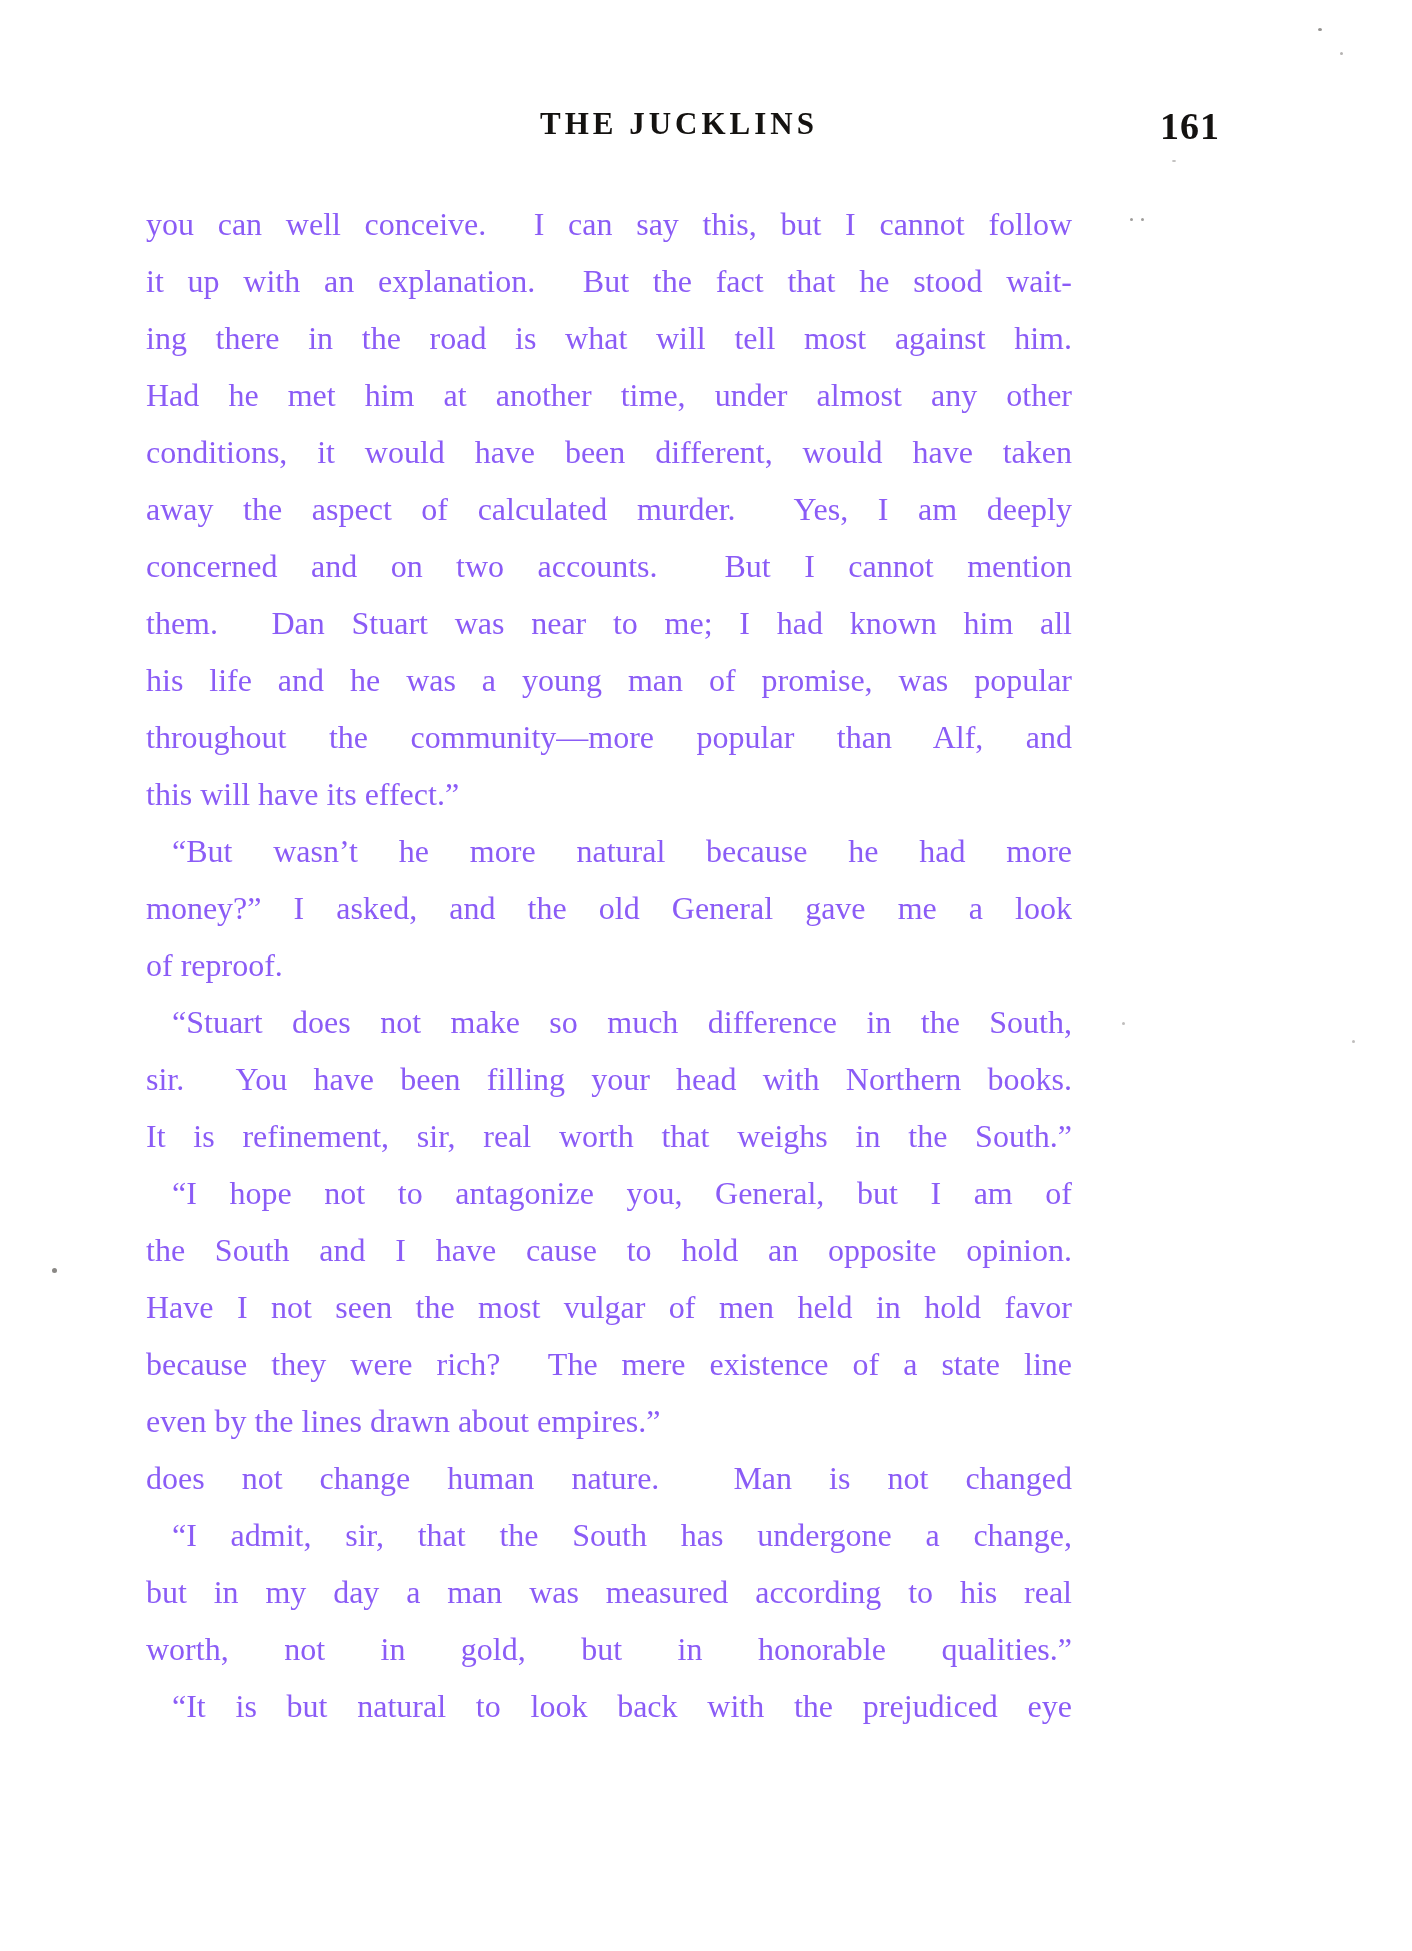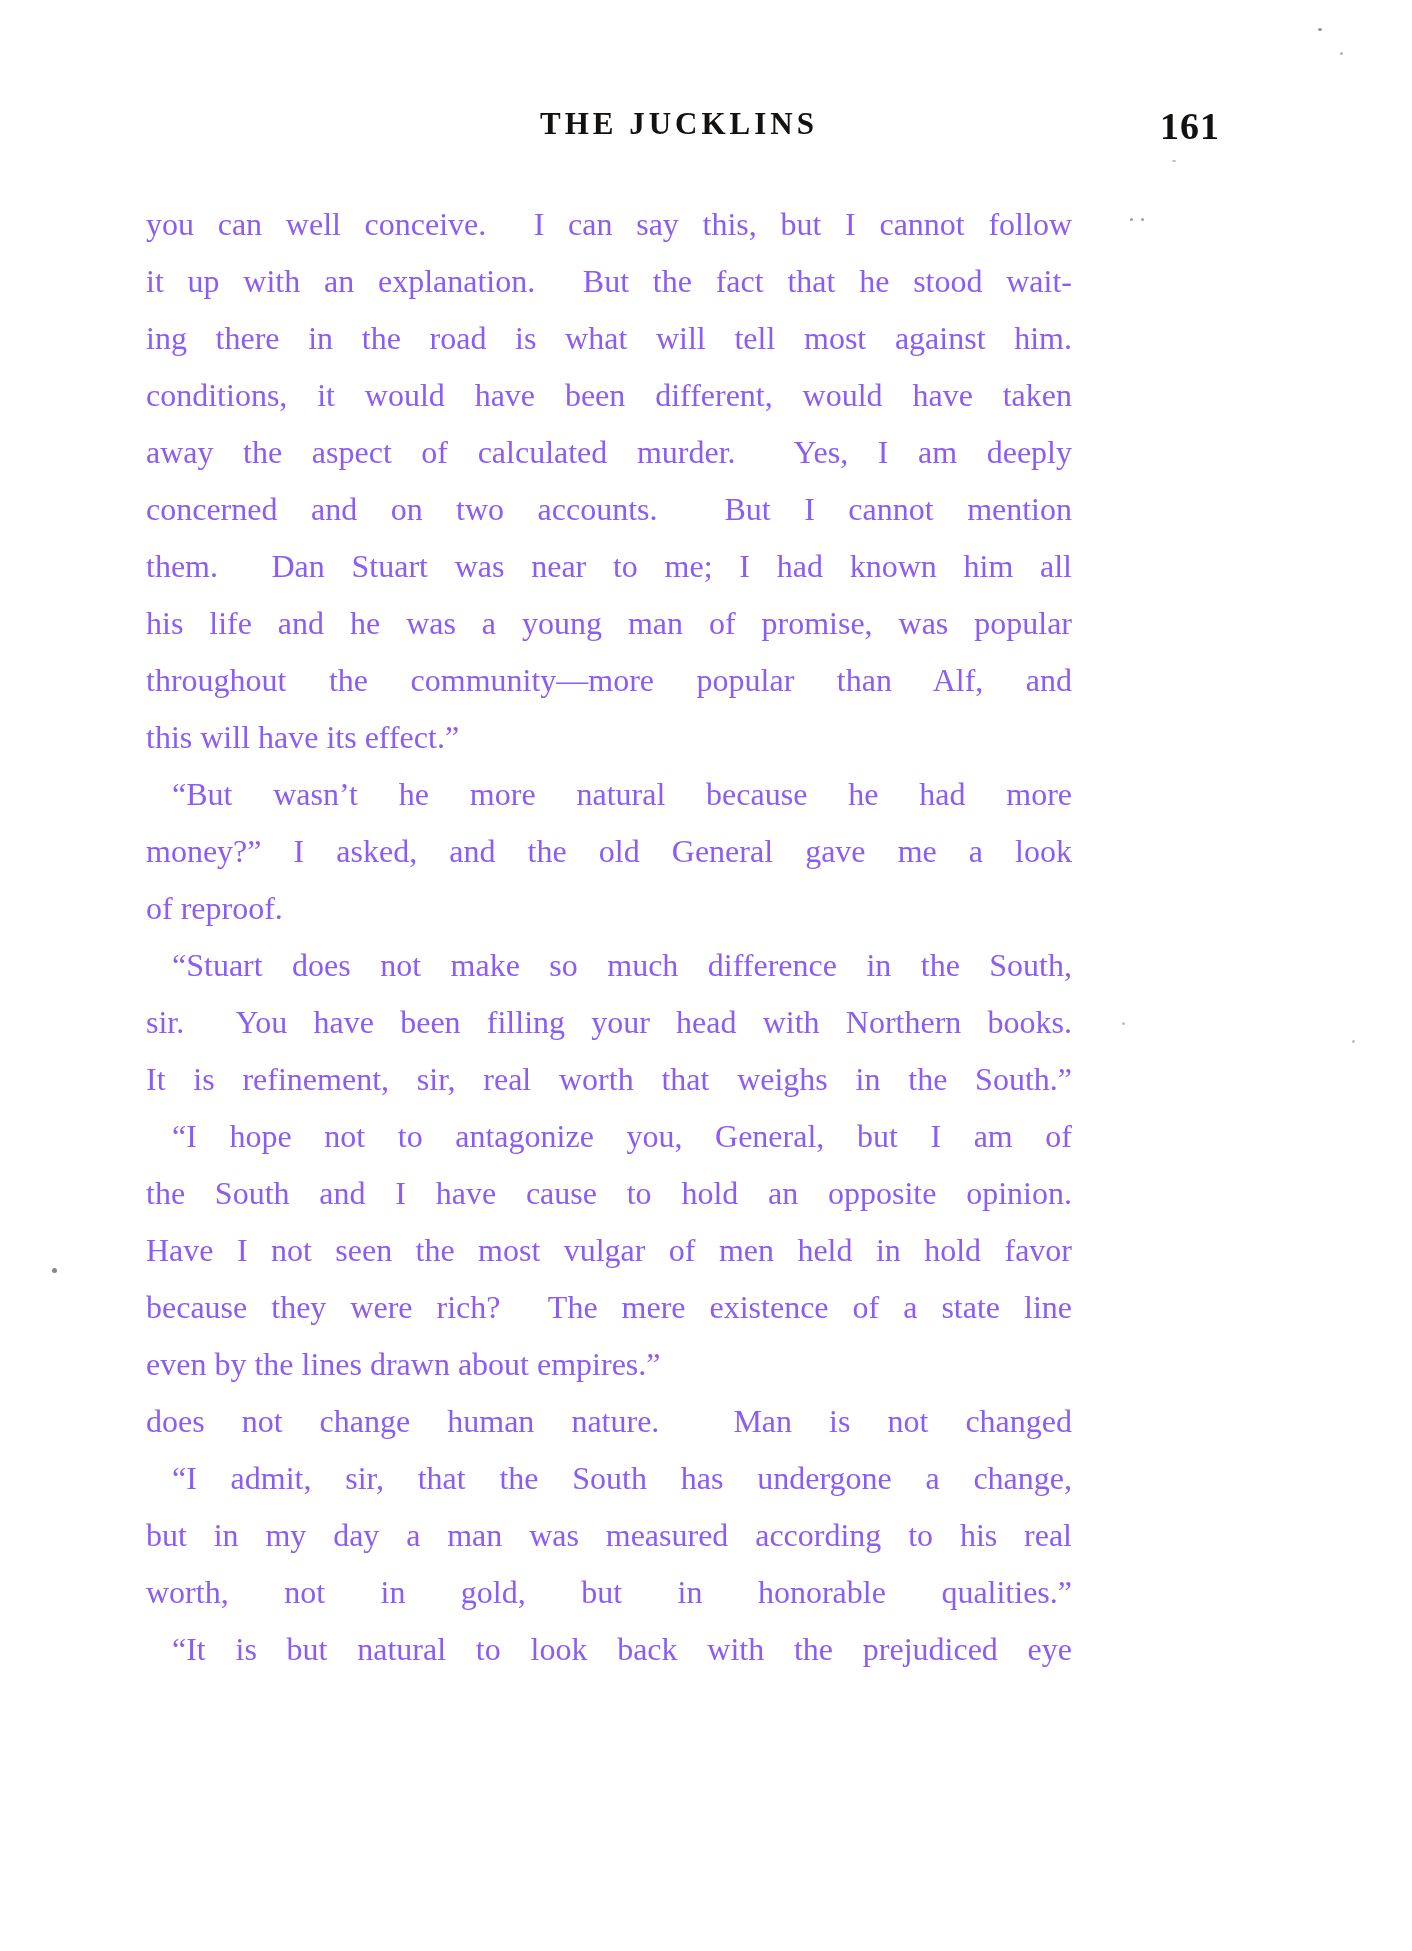--- a/index.html
+++ b/index.html
@@ -67,20 +67,21 @@
 <div class="page">
 
   <div class="running-title">THE JUCKLINS</div>
   <div class="page-number">161</div>
 
   <div class="text-block">
 
     <div class="line">you can well conceive.&nbsp; I can say this, but I cannot follow</div>
     <div class="line">it up with an explanation.&nbsp; But the fact that he stood wait-</div>
     <div class="line">ing there in the road is what will tell most against him.</div>
+    <div class="line">Had he met him at another time, under almost any other</div>
     <div class="line">conditions, it would have been different, would have taken</div>
     <div class="line">away the aspect of calculated murder.&nbsp; Yes, I am deeply</div>
     <div class="line">concerned and on two accounts.&nbsp; But I cannot mention</div>
     <div class="line">them.&nbsp; Dan Stuart was near to me; I had known him all</div>
     <div class="line">his life and he was a young man of promise, was popular</div>
     <div class="line">throughout the community—more popular than Alf, and</div>
     <div class="line last">this will have its effect.”</div>
 
     <div class="line indent">“But wasn’t he more natural because he had more</div>
     <div class="line">money?” I asked, and the old General gave me a look</div>

